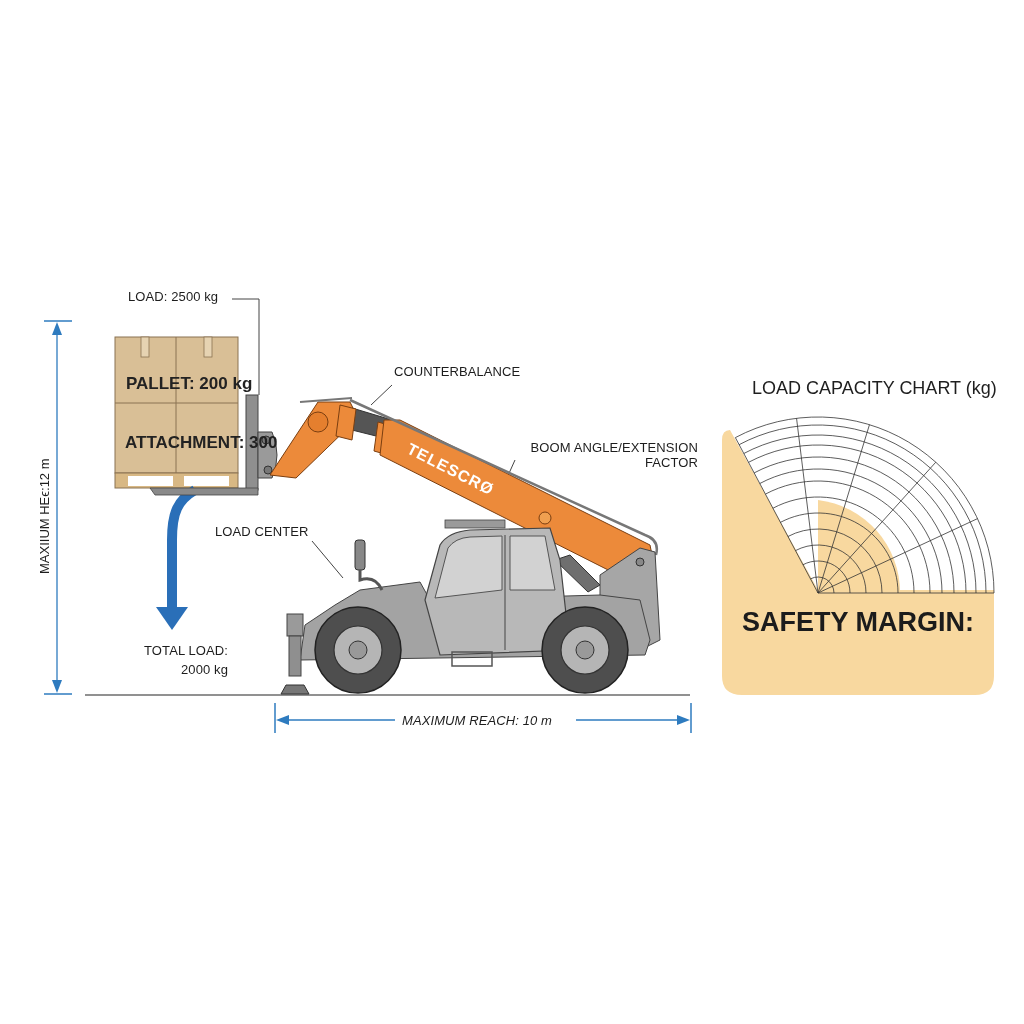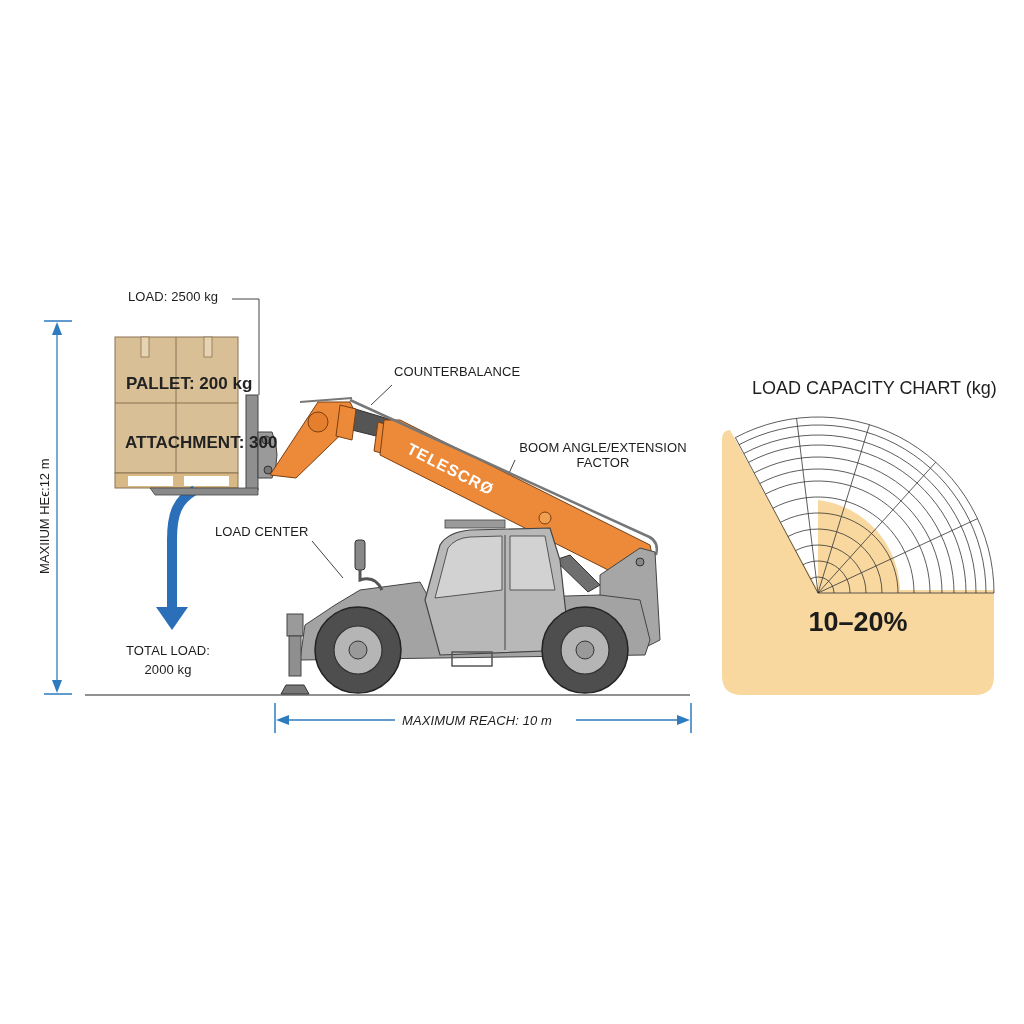--- a/index.html
+++ b/index.html
@@ -1,18 +1,18 @@
 <!DOCTYPE html>
 <html><head>
 <meta charset="utf-8">
 <style>
   html,body{margin:0;padding:0;background:#ffffff;}
   body{width:1024px;height:1024px;position:relative;overflow:hidden;font-family:"Liberation Sans","DejaVu Sans",sans-serif;color:#1e1e1e;}
   .lbl{position:absolute;font-size:13px;font-weight:400;white-space:nowrap;color:#1d1d1d;letter-spacing:0.1px;}
-  .center{text-align:center;}
+  .center{text-align:right;}
   svg{position:absolute;left:0;top:0;}
   .vtext{position:absolute;transform-origin:left top;transform:rotate(-90deg);font-size:13px;white-space:nowrap;}
   .chart-title{position:absolute;font-size:18px;}
   .safety{position:absolute;left:722px;top:605px;width:272px;text-align:center;font-weight:700;font-size:27px;line-height:34px;color:#1c1c1c;}
   .box-text{position:absolute;font-size:17px;font-weight:600;white-space:nowrap;color:#222;}
   .boom-text{position:absolute;color:#fff;font-weight:700;font-size:16px;letter-spacing:1px;transform-origin:left top;transform:rotate(27deg);white-space:nowrap;}
 </style>
 </head>
 <body>
 
@@ -161,14 +161,14 @@
 <div class="lbl center" style="left:108px;top:641px;width:120px;line-height:19px;">
   <div>TOTAL LOAD:</div>
   <div>2000 kg</div>
 </div>
 <div class="vtext" style="left:37px;top:574px;">MAXIIUM HEϵ:12 m</div>
 <div class="lbl" style="left:402px;top:713px;font-style:italic;">MAXIMUM REACH: 10 m</div>
 <div class="boom-text" style="left:412px;top:440px;">TELESCRØ</div>
 
 <div class="chart-title" style="left:752px;top:378px;">LOAD CAPACITY CHART (kg)</div>
 <div class="safety">
-  <div>10–20%</div>
+  <div>SAFETY MARGIN:</div>
 </div>
 
 </body></html>

